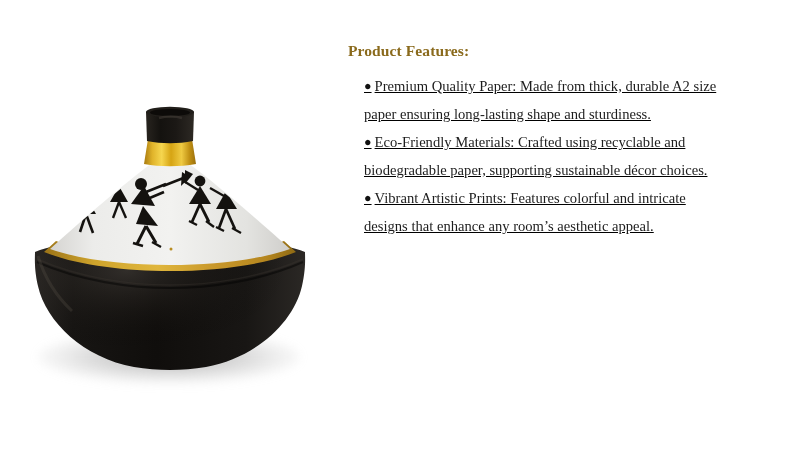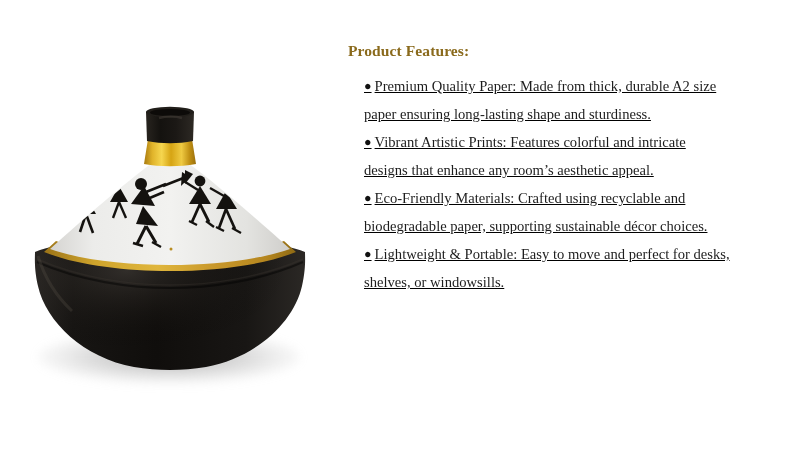--- a/index.html
+++ b/index.html
@@ -282,24 +282,21 @@
 
   <div id="features-panel">
 
     <div id="features-heading">Product Features:</div>
 
     <ul id="features-list">
       <li class="feature-item">
         <span class="feature-bullet">●</span><span>Premium Quality Paper: Made from thick, durable A2 size paper ensuring long-lasting shape and sturdiness.</span>
       </li>
       <li class="feature-item">
-        <span class="feature-bullet">●</span><span>Vibrant Artistic Prints: Features colorful and intricate designs that enhance any room’s aesthetic appeal.</span>
-      </li>
-      <li class="feature-item">
         <span class="feature-bullet">●</span><span>Eco-Friendly Materials: Crafted using recyclable and biodegradable paper, supporting sustainable décor choices.</span>
       </li>
       <li class="feature-item">
-        <span class="feature-bullet">●</span><span>Lightweight &amp; Portable: Easy to move and perfect for desks, shelves, or windowsills.</span>
+        <span class="feature-bullet">●</span><span>Vibrant Artistic Prints: Features colorful and intricate designs that enhance any room’s aesthetic appeal.</span>
       </li>
     </ul>
   </div>
 
 </div>
 
 </body></html>

